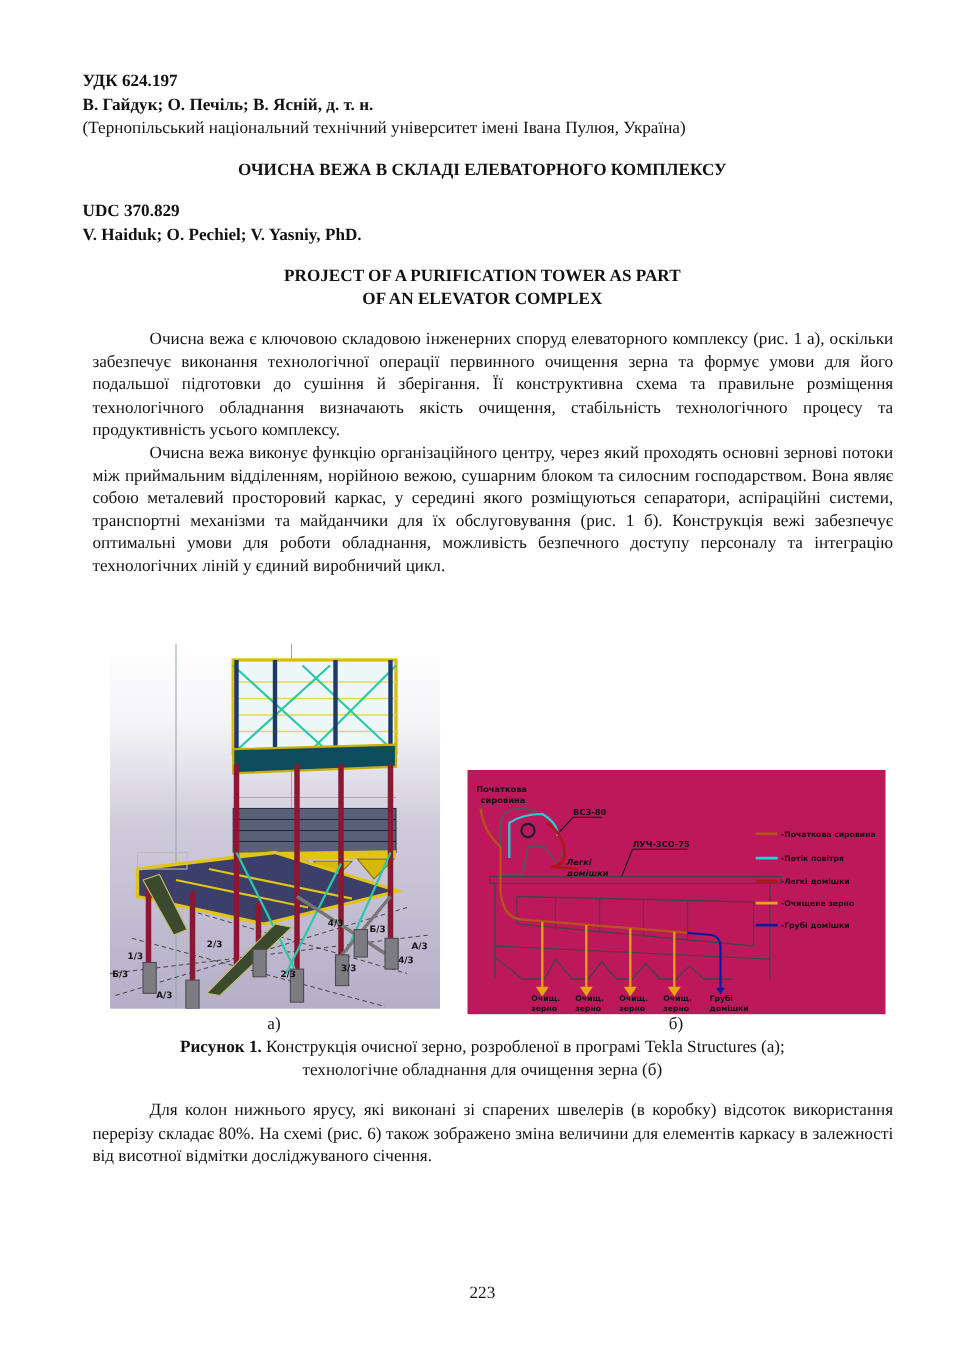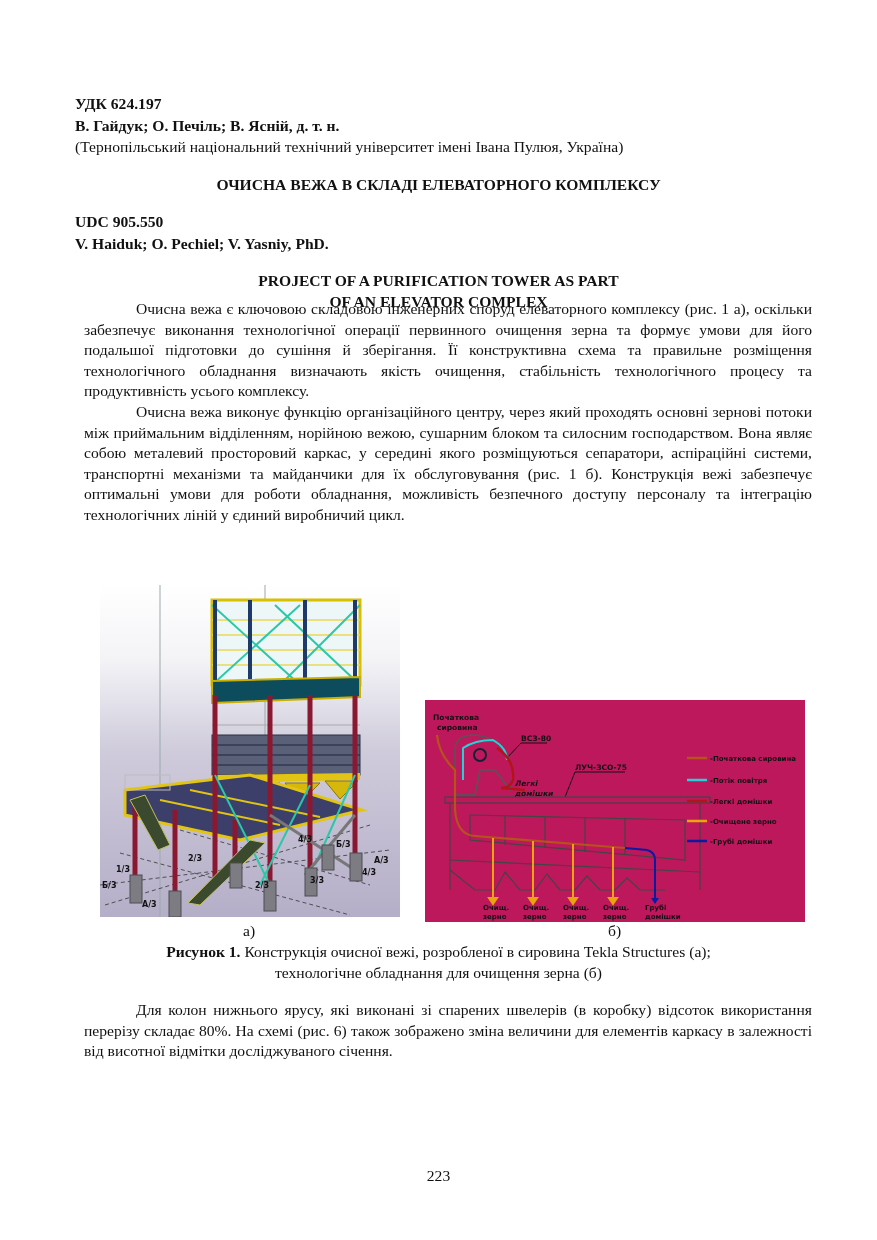--- a/index.html
+++ b/index.html
@@ -1,19 +1,19 @@
 <!DOCTYPE html>
 <html><head>
 <meta charset="utf-8">
 <style>
   html, body { margin: 0; padding: 0; background: #ffffff; }
   body { width: 877px; height: 1240px; position: relative; overflow: hidden;
          font-family: "Liberation Serif", serif; color: #111; }
   .page { position: absolute; left: 0; top: 0; width: 877px; height: 1240px; }
-  .line { position: absolute; left: 75px; font-size: 15.6px; line-height: 20px; white-space: nowrap; margin-top: 30px; }
+  .line { position: absolute; left: 75px; font-size: 15.6px; line-height: 20px; white-space: nowrap; }
   .bold { font-weight: bold; }
   .center { left: 0; width: 877px; text-align: center; }
   .para { position: absolute; left: 84px; width: 728px; font-size: 15.6px; line-height: 20.6px;
           text-align: justify; text-align-last: left; }
   .para p { margin: 0; text-indent: 52px; }
   .fig-a { position: absolute; left: 100px; top: 585px; width: 300px; height: 332px;
            background: linear-gradient(#ffffff 0%, #f4f4f7 22%, #cfcbdb 50%, #b5aec8 100%); overflow: hidden; }
   .fig-b { position: absolute; left: 425px; top: 700px; width: 380px; height: 222px; background: #be185d; }
   .sub { position: absolute; top: 922px; font-size: 15.6px; }
   .caption { position: absolute; left: 0; width: 877px; top: 941px; text-align: center; font-size: 15.6px; line-height: 21px; }
@@ -22,21 +22,21 @@
 </style>
 </head>
 <body>
 
 <div class="page">
 
   <div class="line bold" style="top:64px">УДК 624.197</div>
   <div class="line bold" style="top:86px">В. Гайдук; О.  Печіль; В. Ясній,  д. т. н.</div>
   <div class="line" style="top:107px">(Тернопільський національний технічний університет імені Івана Пулюя, Україна)</div>
   <div class="line bold center" style="top:145px">ОЧИСНА ВЕЖА В СКЛАДІ ЕЛЕВАТОРНОГО КОМПЛЕКСУ</div>
-  <div class="line bold" style="top:182px">UDC 905.550</div>
+  <div class="line bold" style="top:182px">UDC 370.829</div>
   <div class="line bold" style="top:204px">V. Haiduk; O. Pechiel; V. Yasniy, PhD.</div>
   <div class="line bold center" style="top:262px">OF AN ELEVATOR COMPLEX</div>
   <div class="line bold center" style="top:241px">PROJECT OF A PURIFICATION TOWER AS PART</div>
 
   <div class="para" style="top:299px">
     <p>Очисна вежа є ключовою складовою інженерних споруд елеваторного комплексу (рис. 1 а), оскільки забезпечує виконання технологічної операції первинного очищення зерна та формує умови для його подальшої підготовки до сушіння й зберігання. Її конструктивна схема та правильне розміщення технологічного обладнання визначають якість очищення, стабільність технологічного процесу та продуктивність усього комплексу.</p>
     <p>Очисна вежа виконує функцію організаційного центру, через який проходять основні зернові потоки між приймальним відділенням, норійною вежою, сушарним блоком та силосним господарством. Вона являє собою металевий просторовий каркас, у середині якого розміщуються сепаратори, аспіраційні системи, транспортні механізми та майданчики для їх обслуговування (рис. 1 б). Конструкція вежі забезпечує оптимальні умови для роботи обладнання, можливість безпечного доступу персоналу та інтеграцію технологічних ліній у єдиний виробничий цикл.</p>
   </div>
 
   <div class="fig-a">
@@ -223,21 +223,21 @@
         <line id="lg4" x1="262" y1="141" x2="282" y2="141" stroke-width="2.5" stroke="#0b1aa0"></line>
         <text x="285" y="144">-Грубі домішки</text>
       </g>
     </svg>
   </div>
 
   <div class="sub" style="left:243px">а)</div>
   <div class="sub" style="left:608px">б)</div>
 
   <div class="caption">
-    <div><span class="bold">Рисунок 1.</span><span> Конструкція очисної вежі, розробленої в сировина Tekla Structures (а);</span></div>
+    <div><span class="bold">Рисунок 1.</span><span> Конструкція очисної зерно, розробленої в програмі Tekla Structures (а);</span></div>
     <div>технологічне обладнання для очищення зерна (б)</div>
   </div>
 
   <div class="para" style="top:1000px">
     <p>Для колон нижнього ярусу, які виконані зі спарених швелерів (в коробку) відсоток використання перерізу складає 80%. На схемі (рис. 6) також зображено зміна величини для елементів каркасу в залежності від висотної відмітки досліджуваного січення.</p>
   </div>
 
   <div class="pagenum">223</div>
 </div>
 

